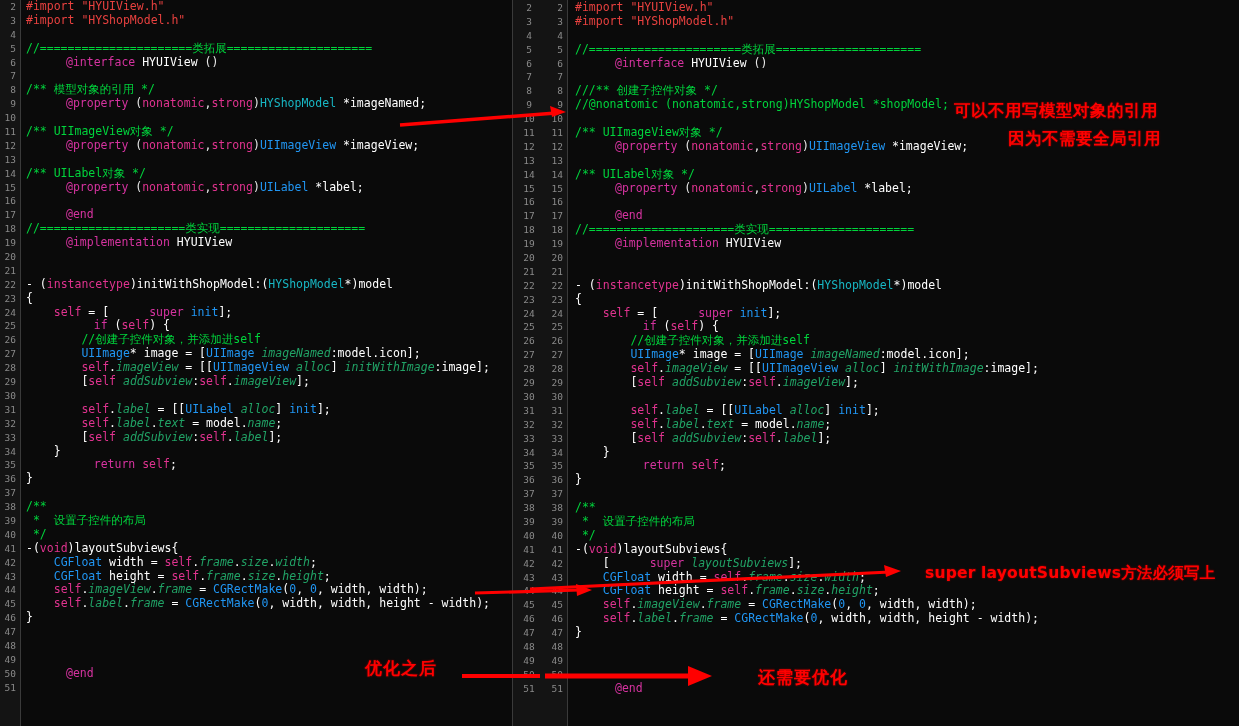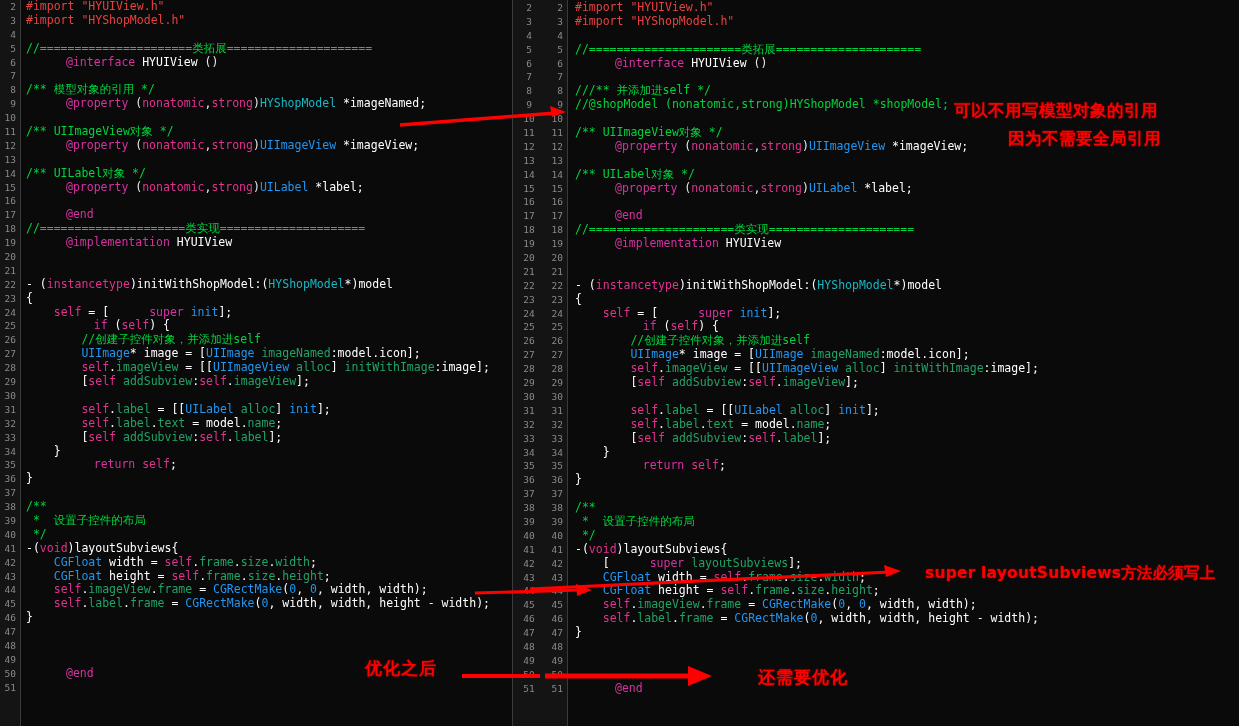--- a/index.html
+++ b/index.html
@@ -50,21 +50,21 @@
   }
 
   
   .s-str{color:#e8413f;}
   .s-pre{color:#e8413f;}
   .s-cmt{color:#00d43c;}
   .s-key{color:#d633a0;padding-left:40px;}
   .s-kw2{color:#e0338f;}
   .s-type{color:#2196f3;}
   .s-type2{color:#18b7c4;}
-  .s-prop{color:#21a366;}
+  .s-prop{color:#21a366;font-style:italic;}
   .s-meth{color:#ffffff;}
   .s-num{color:#2196f3;}
 
   
   .anno{
     position:absolute;color:#ff0000;white-space:pre;
     font-family:"DejaVu Sans","Liberation Sans",sans-serif;
     font-weight:700;text-shadow:0 0 2px #900;
   }
   .arrow{position:absolute;overflow:visible;pointer-events:none;}
@@ -186,22 +186,22 @@
 
   <div class="pane right">
     <div class="gutter"></div>
     <div class="lines" id="right-lines" style="top: 1px;">
         <div class="ln"><span class="num">2</span><span class="code"><span class="s-pre">#import</span> <span class="s-str">"HYUIView.h"</span></span></div>
         <div class="ln"><span class="num">3</span><span class="code"><span class="s-pre">#import</span> <span class="s-str">"HYShopModel.h"</span></span></div>
         <div class="ln"><span class="num">4</span><span class="code"></span></div>
         <div class="ln"><span class="num">5</span><span class="code"><span class="s-cmt">//======================类拓展=====================</span></span></div>
         <div class="ln"><span class="num">6</span><span class="code"><span class="s-key">@interface</span> <span class="s-meth">HYUIView</span> ()</span></div>
         <div class="ln"><span class="num">7</span><span class="code"></span></div>
-        <div class="ln"><span class="num">8</span><span class="code"><span class="s-cmt">///** 并添加进self */</span></span></div>
-        <div class="ln"><span class="num">9</span><span class="code"><span class="s-cmt">//@shopModel (nonatomic,strong)HYShopModel *shopModel;</span></span></div>
+        <div class="ln"><span class="num">8</span><span class="code"><span class="s-cmt">///** 创建子控件对象 */</span></span></div>
+        <div class="ln"><span class="num">9</span><span class="code"><span class="s-cmt">//@nonatomic (nonatomic,strong)HYShopModel *shopModel;</span></span></div>
         <div class="ln"><span class="num">10</span><span class="code"></span></div>
         <div class="ln"><span class="num">11</span><span class="code"><span class="s-cmt">/** UIImageView对象 */</span></span></div>
         <div class="ln"><span class="num">12</span><span class="code"><span class="s-key">@property</span> (<span class="s-kw2">nonatomic</span>,<span class="s-kw2">strong</span>)<span class="s-type">UIImageView</span> <span class="s-meth">*imageView;</span></span></div>
         <div class="ln"><span class="num">13</span><span class="code"></span></div>
         <div class="ln"><span class="num">14</span><span class="code"><span class="s-cmt">/** UILabel对象 */</span></span></div>
         <div class="ln"><span class="num">15</span><span class="code"><span class="s-key">@property</span> (<span class="s-kw2">nonatomic</span>,<span class="s-kw2">strong</span>)<span class="s-type">UILabel</span> <span class="s-meth">*label;</span></span></div>
         <div class="ln"><span class="num">16</span><span class="code"></span></div>
         <div class="ln"><span class="num">17</span><span class="code"><span class="s-key">@end</span></span></div>
         <div class="ln"><span class="num">18</span><span class="code"><span class="s-cmt">//=====================类实现=====================</span></span></div>
         <div class="ln"><span class="num">19</span><span class="code"><span class="s-key">@implementation</span> <span class="s-meth">HYUIView</span></span></div>

